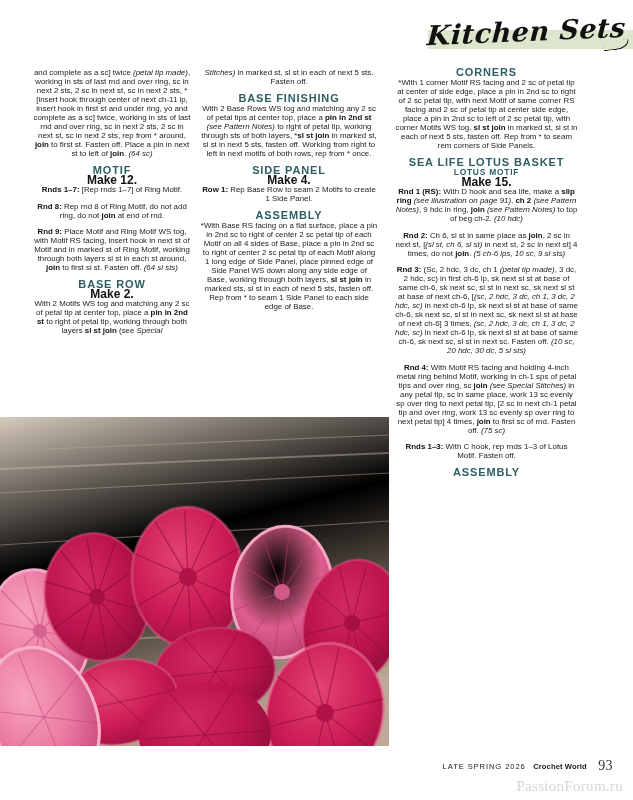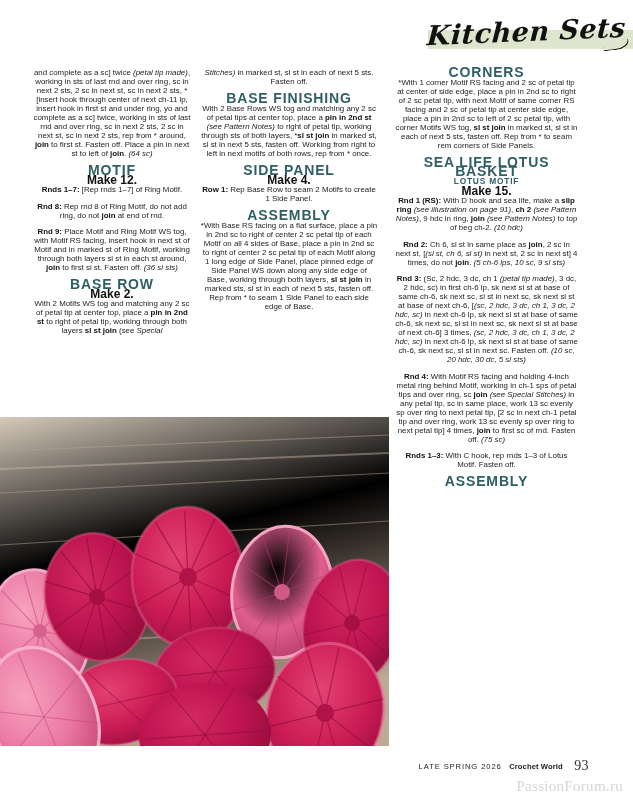--- a/index.html
+++ b/index.html
@@ -71,21 +71,21 @@
   #col2 { left: 200px; width: 178px; }
   #col3 { left: 395px; width: 183px; }
 
   .col p {
     margin: 0 0 7.5px 0;
     hyphens: none;
   }
   .col p.tight { margin-bottom: 0; }
 
   h2.sec {
-    font-size: 14px;
+    font-size: 11px;
     font-weight: 700;
     letter-spacing: 0.85px;
     color: #2e5f63;
     margin: 8px 0 1px 0;
     text-transform: uppercase;
   }
   h2.sec.first { margin-top: 0; }
   h3.sub {
     font-size: 8.4px;
     font-weight: 700;
@@ -115,21 +115,21 @@
   }
   .photo svg { display: block; width: 100%; height: 100%; }
 
   
   .footer {
     position: absolute;
     left: 0;
     bottom: 26px;
     width: 633px;
     text-align: right;
-    padding-right: 44px;
+    padding-right: 20px;
     font-size: 7.6px;
     letter-spacing: 0.4px;
     color: #1a1a1a;
   }
   .footer .issue { letter-spacing: 0.9px; }
   .footer .mag { font-weight: 700; margin-left: 5px; letter-spacing: 0.1px; }
   .footer .pageno {
     font-size: 14px;
     margin-left: 9px;
     color: #333;
@@ -157,21 +157,21 @@
   <div class="masthead-swash"></div>
 </div>
 
 <div class="col" id="col1">
   <p>and complete as a sc] twice <i>(petal tip made)</i>, working in sts of last rnd and over ring, sc in next 2 sts, 2 sc in next st, sc in next 2 sts, *[insert hook through center of next ch-11 lp, insert hook in first st and under ring, yo and complete as a sc] twice, working in sts of last rnd and over ring, sc in next 2 sts, 2 sc in next st, sc in next 2 sts, rep from * around, <b>join</b> to first st. Fasten off. Place a pin in next st to left of <b>join</b>. <i>(64 sc)</i></p>
 
   <h2 class="sec">MOTIF</h2>
   <p class="make tight">Make 12.</p>
   <p><b>Rnds 1–7:</b> [Rep rnds 1–7] of Ring Motif.</p>
   <p><b>Rnd 8:</b> Rep rnd 8 of Ring Motif, do not add ring, do not <b>join</b> at end of rnd.</p>
-  <p><b>Rnd 9:</b> Place Motif and Ring Motif WS tog, with Motif RS facing, insert hook in next st of Motif and in marked st of Ring Motif, working through both layers sl st in each st around, <b>join</b> to first sl st. Fasten off. <i>(36 sl sts)</i></p>
+  <p><b>Rnd 9:</b> Place Motif and Ring Motif WS tog, with Motif RS facing, insert hook in next st of Motif and in marked st of Ring Motif, working through both layers sl st in each st around, <b>join</b> to first sl st. Fasten off. <i>(64 sl sts)</i></p>
 
   <h2 class="sec">BASE ROW</h2>
   <p class="make tight">Make 2.</p>
   <p>With 2 Motifs WS tog and matching any 2 sc of petal tip at center top, place a <b>pin in 2nd st</b> to right of petal tip, working through both layers <b>sl st <b>join</b></b> (see <i>Special</i></p>
 </div>
 
 <div class="col" id="col2">
   <p><i>Stitches)</i> in marked st, sl st in each of next 5 sts. Fasten off.</p>
 
   <h2 class="sec">BASE FINISHING</h2>

